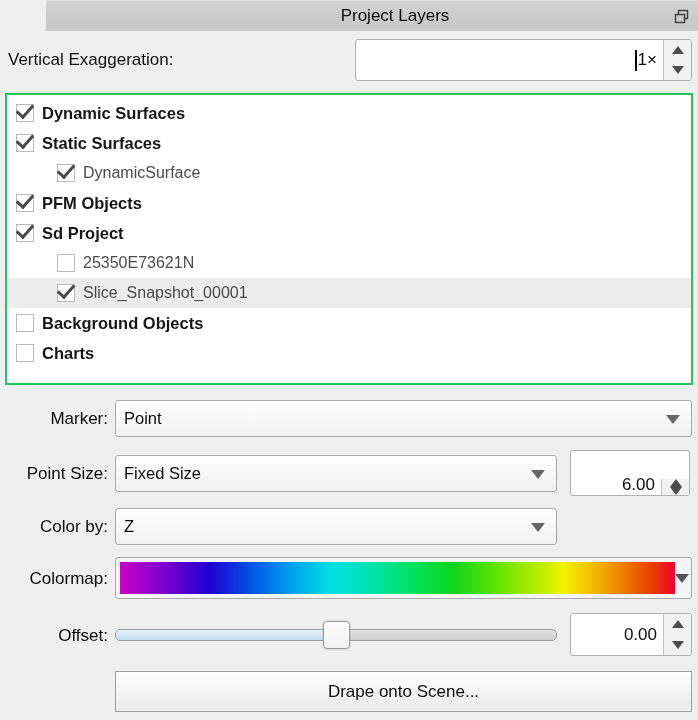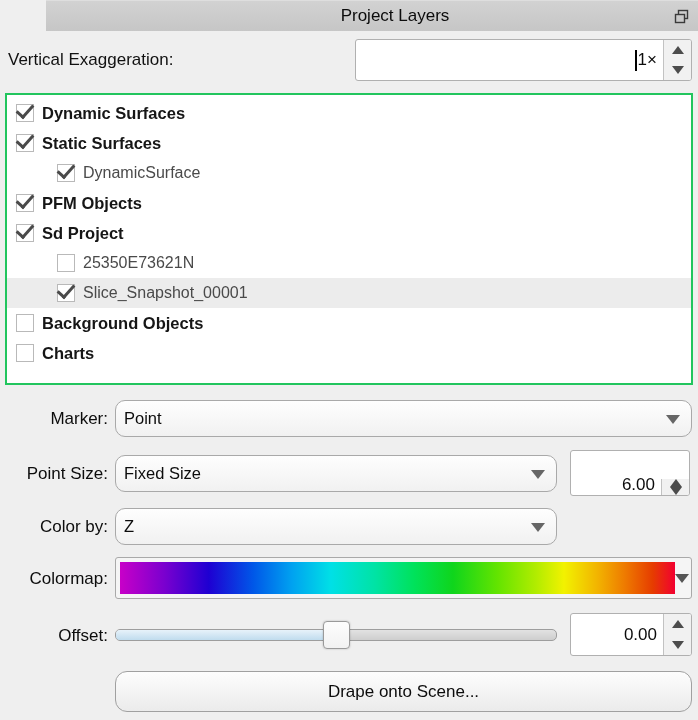--- a/index.html
+++ b/index.html
@@ -54,21 +54,21 @@
     border-right:3px solid #4a4a4a;border-bottom:3px solid #4a4a4a;
     transform:rotate(42deg);
   }
   .tree-label{margin-left:8px;font-size:16px;color:#4a4a4a;white-space:nowrap;}
   .tree-label.bold{font-weight:bold;color:#161616;font-size:16.5px;}
   
   .form-label{position:absolute;left:0;width:108px;text-align:right;font-size:17px;color:#0c0c0c;}
   
   .combo{
     position:absolute;background:linear-gradient(180deg,#fefefe,#f1f1f1);
-    border:1px solid #a9a9a9;border-radius:10px;box-sizing:border-box;
+    border:1px solid #a9a9a9;border-radius:3px;box-sizing:border-box;
     display:flex;align-items:center;padding-left:8px;font-size:16.5px;color:#0c0c0c;
     cursor:pointer;
   }
   .combo-arrow{
     position:absolute;right:11px;top:50%;margin-top:-4px;width:0;height:0;
     border-left:7px solid transparent;border-right:7px solid transparent;border-top:9px solid #666;
   }
   
   .colormap-frame{
     position:absolute;left:115px;top:557px;width:577px;height:42px;
@@ -91,21 +91,21 @@
   .slider-handle{
     position:absolute;top:1px;width:27px;height:28px;margin-left:-13px;
     background:linear-gradient(180deg,#fdfdfd,#f2f2f2);
     border:1px solid #9a9a9a;border-radius:4px;box-sizing:border-box;
     box-shadow:0 0 2px rgba(0,0,0,.25);cursor:pointer;
   }
   
   .push-button{
     position:absolute;left:115px;top:671px;width:577px;height:41px;
     background:linear-gradient(180deg,#fdfdfd,#ebebeb);
-    border:1px solid #a0a0a0;border-radius:12px;box-sizing:border-box;
+    border:1px solid #a0a0a0;border-radius:0;box-sizing:border-box;
     display:flex;align-items:center;justify-content:center;
     font-size:17px;color:#0c0c0c;cursor:pointer;font-family:"Liberation Sans",sans-serif;
   }
 </style>
 </head>
 <body>
 
 <div class="panel">
 
   <div class="titlebar">

